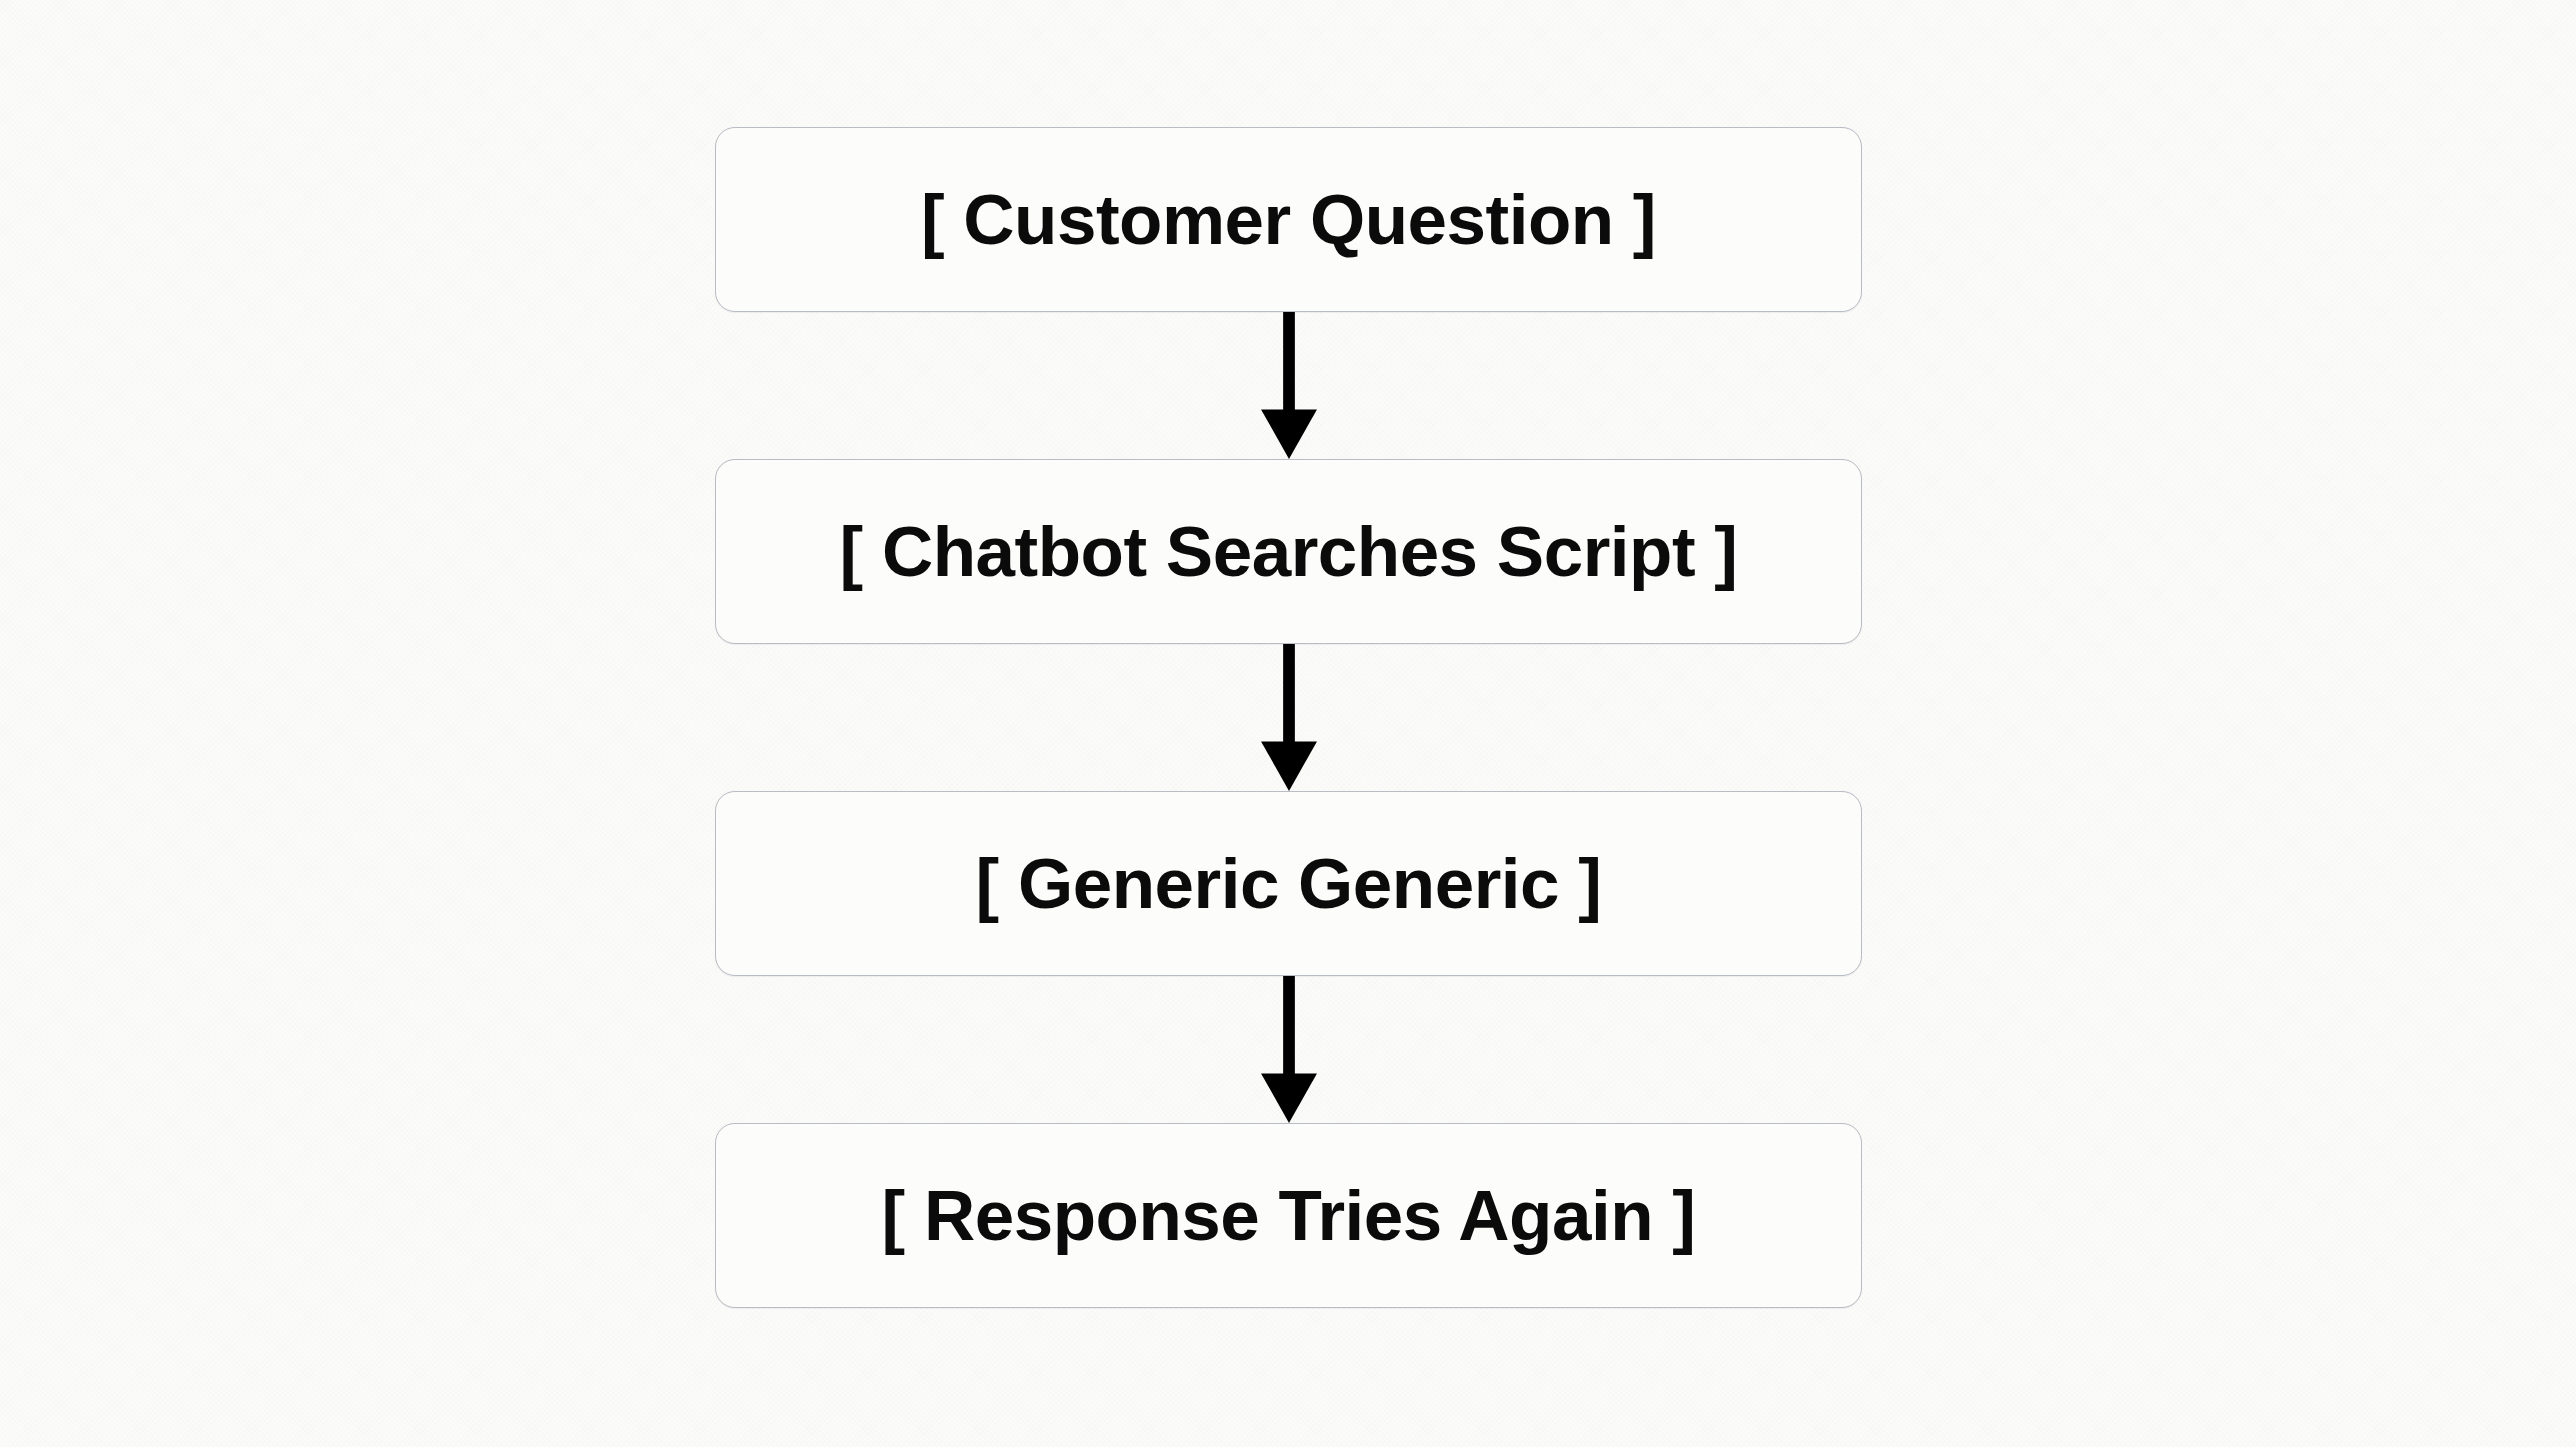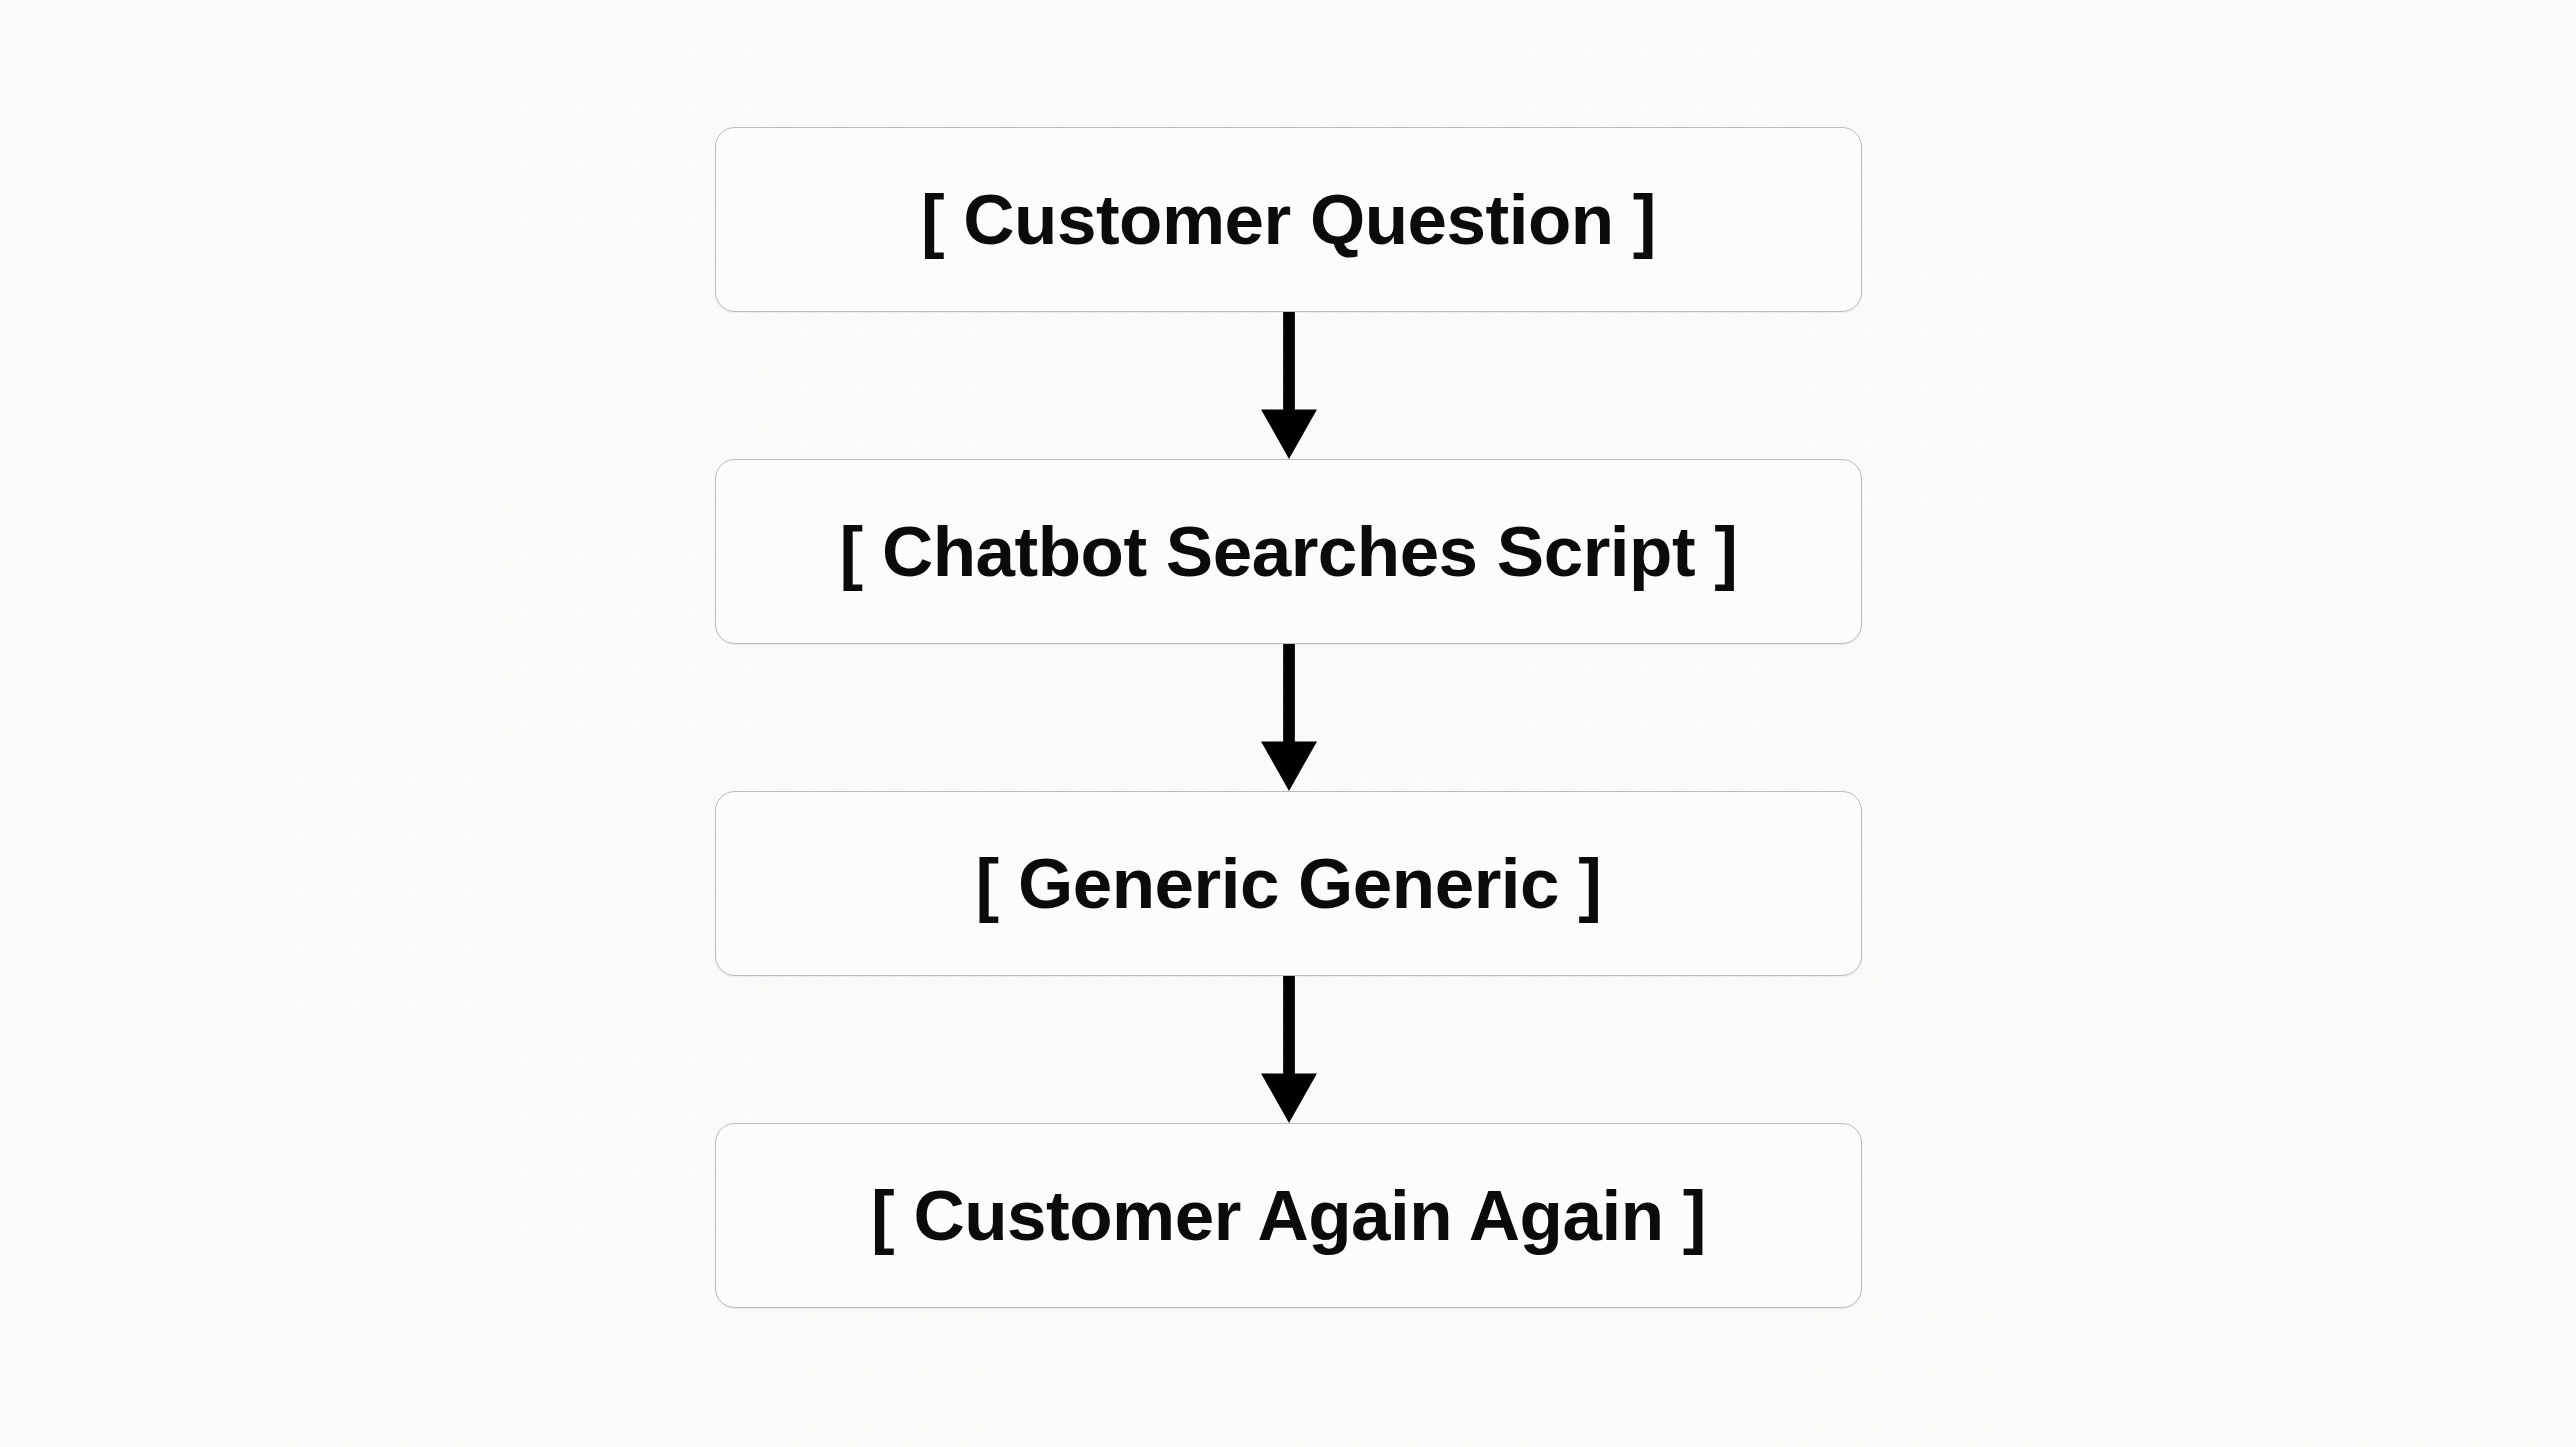--- a/index.html
+++ b/index.html
@@ -102,18 +102,18 @@
     </div>
 
     <div class="connector">
       <svg viewBox="0 0 64 163" xmlns="http://www.w3.org/2000/svg" aria-hidden="true">
         <rect x="25.5" y="0" width="13" height="110" fill="#000000"></rect>
         <polygon points="1,108 63,108 32,163" fill="#000000"></polygon>
       </svg>
     </div>
 
     <div class="node">
-      <span class="node-label">[ Customer Again Again ]</span>
+      <span class="node-label">[ Response Tries Again ]</span>
     </div>
 
   </div>
 </div>
 
 
 </body></html>

